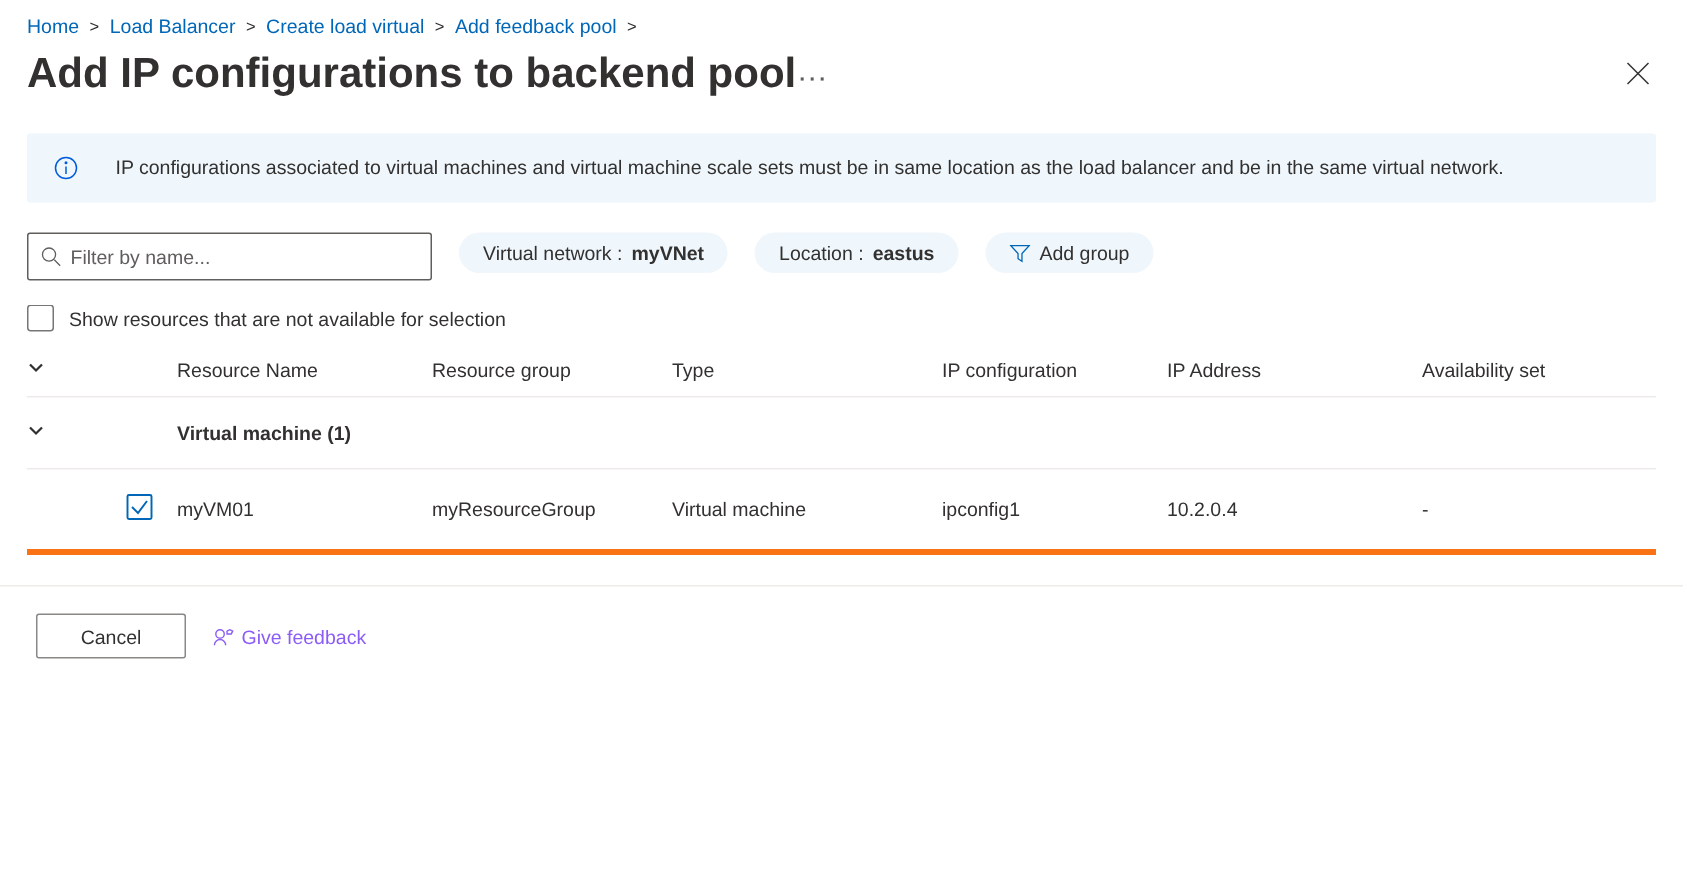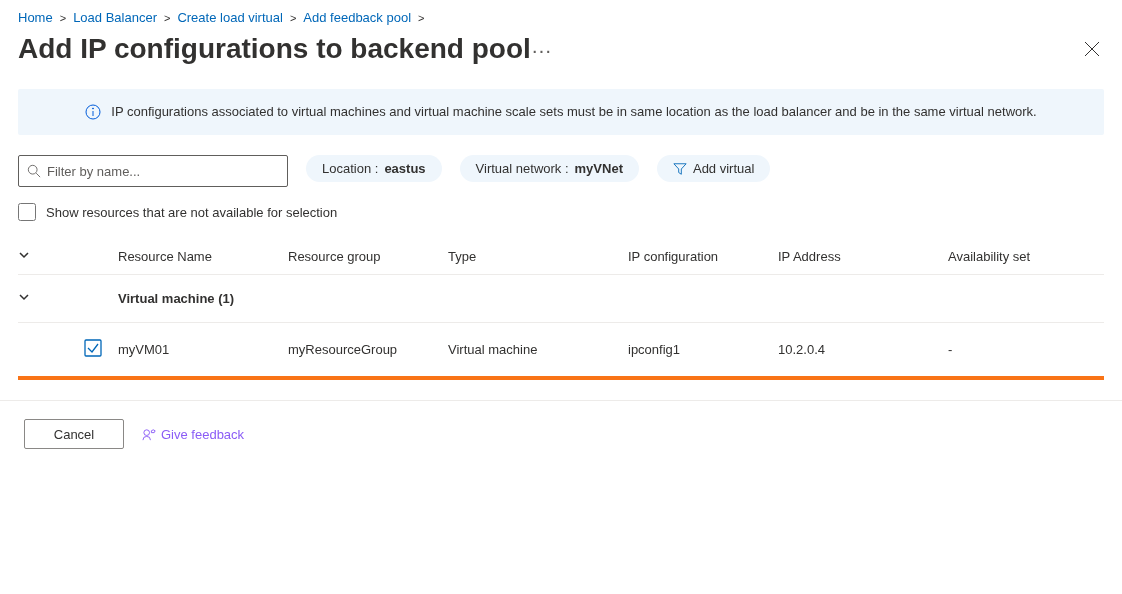--- a/index.html
+++ b/index.html
@@ -5,31 +5,31 @@
   * { box-sizing: border-box; margin: 0; padding: 0; font-family: "Segoe UI", Arial, sans-serif; }
   body { background: #fff; color: #323130; width: 1122px; }
   .page { padding: 8px 18px 0 18px; }
   .breadcrumb { font-size: 13px; display: flex; align-items: center; gap: 7px; padding: 2px 0 8px 0; }
   .breadcrumb a { color: #0067b8; text-decoration: none; cursor: pointer; }
   .breadcrumb .chev { color: #323130; font-size: 11px; }
   .header-row { display: flex; align-items: center; justify-content: space-between; padding-right: 4px; margin-bottom: 24px; }
   .title { font-size: 28px; font-weight: 600; color: #323130; display: flex; align-items: center; gap: 2px; }
   .ellipsis { font-size: 14px; color: #605e5c; letter-spacing: 2px; cursor: pointer; padding-top:6px; }
   .close-x { width: 16px; height: 16px; cursor: pointer; }
-  .info-box { background: #eff6fc; border-radius: 2px; padding: 14px 18px; display: flex; gap: 10px; font-size: 13px; color: #323130; margin-bottom: 20px; line-height: 1.4; justify-content: center; }
+  .info-box { background: #eff6fc; border-radius: 2px; padding: 14px 18px; display: flex; gap: 25px; font-size: 13px; color: #323130; margin-bottom: 20px; line-height: 1.4; }
   .info-icon { flex: none; color: #015cda; width: 16px; height: 16px; margin-top:1px;}
   .filters-row { display: flex; align-items: flex-start; gap: 18px; margin-bottom: 16px; }
   .search-box { display: flex; align-items: center; border: 1px solid #605e5c; border-radius: 2px; width: 270px; height: 32px; padding: 0 8px; }
   .search-box input { border: none; outline: none; font-size: 13px; color: #323130; flex: 1; background: transparent; }
   .search-box input::placeholder { color: #605e5c; }
   .search-icon { width: 14px; height: 14px; color: #605e5c; margin-right: 6px; }
   .pill { background: #eff6fc; border-radius: 16px; padding: 6px 16px; font-size: 13px; color: #323130; display: flex; align-items: center; gap: 6px; cursor: pointer; }
   .pill .bold { font-weight: 600; }
   .pill .filter-icon { width: 14px; height: 14px; color: #0067b8; }
-  .checkbox-row { display: flex; align-items: center; gap: 10px; font-size: 13px; margin-bottom: 18px; }
+  .checkbox-row { display: flex; align-items: center; gap: 10px; font-size: 13px; margin-bottom: 8px; }
   .checkbox-row input[type=checkbox] { width: 18px; height: 18px; accent-color: #0067b8; cursor: pointer; border:1px solid #323130;}
   .grid { width: 100%; }
   .grid-header, .grid-grouprow, .grid-row { display: grid; grid-template-columns: 50px 50px 170px 160px 180px 150px 170px 1fr; align-items: center; font-size: 13px; }
   .grid-header { color: #323130; font-weight: 400; padding: 10px 0; border-bottom: 1px solid #edebe9; }
   .grid-header .col { padding-right: 8px; }
   .chevron-icon { width: 12px; height: 12px; color: #323130; cursor: pointer; justify-self: center; }
   .grid-grouprow { font-weight: 600; padding: 16px 0; border-bottom: 1px solid #edebe9; }
   .grid-row { padding: 16px 0; border-bottom: 4px solid #f97316; }
   .grid-row .check { justify-self: center; }
   .check-svg { width: 18px; height: 18px; color: #0067b8; cursor:pointer;}
@@ -76,32 +76,32 @@
 
   <div class="filters-row">
     <div class="search-box">
       <svg class="search-icon" viewBox="0 0 16 16" fill="none" stroke="currentColor" stroke-width="1">
           <circle cx="6.5" cy="6.5" r="5"></circle>
           <line x1="10.5" y1="10.5" x2="15" y2="15"></line>
         </svg>
       <input type="text" placeholder="Filter by name..." style="">
     </div>
     <div class="pill">
+      <span>Virtual network : </span>
+      <span class="bold">myVNet</span>
+    </div>
+    <div class="pill">
       <span>Location : </span>
       <span class="bold">eastus</span>
-    </div>
-    <div class="pill">
-      <span>Virtual network : </span>
-      <span class="bold">myVNet</span>
     </div>
     <div class="pill">
       <svg class="filter-icon" viewBox="0 0 16 16" fill="none" stroke="currentColor" stroke-width="1">
           <path d="M1 2 h14 L9.5 8 v6 l-3 -2 v-4 z"></path>
         </svg>
-      <span>Add virtual</span>
+      <span>Add group</span>
     </div>
   </div>
 
   <label class="checkbox-row">
     <input type="checkbox" style="">
     <span>Show resources that are not available for selection</span>
   </label>
 
   <div class="grid">
     <div class="grid-header">

